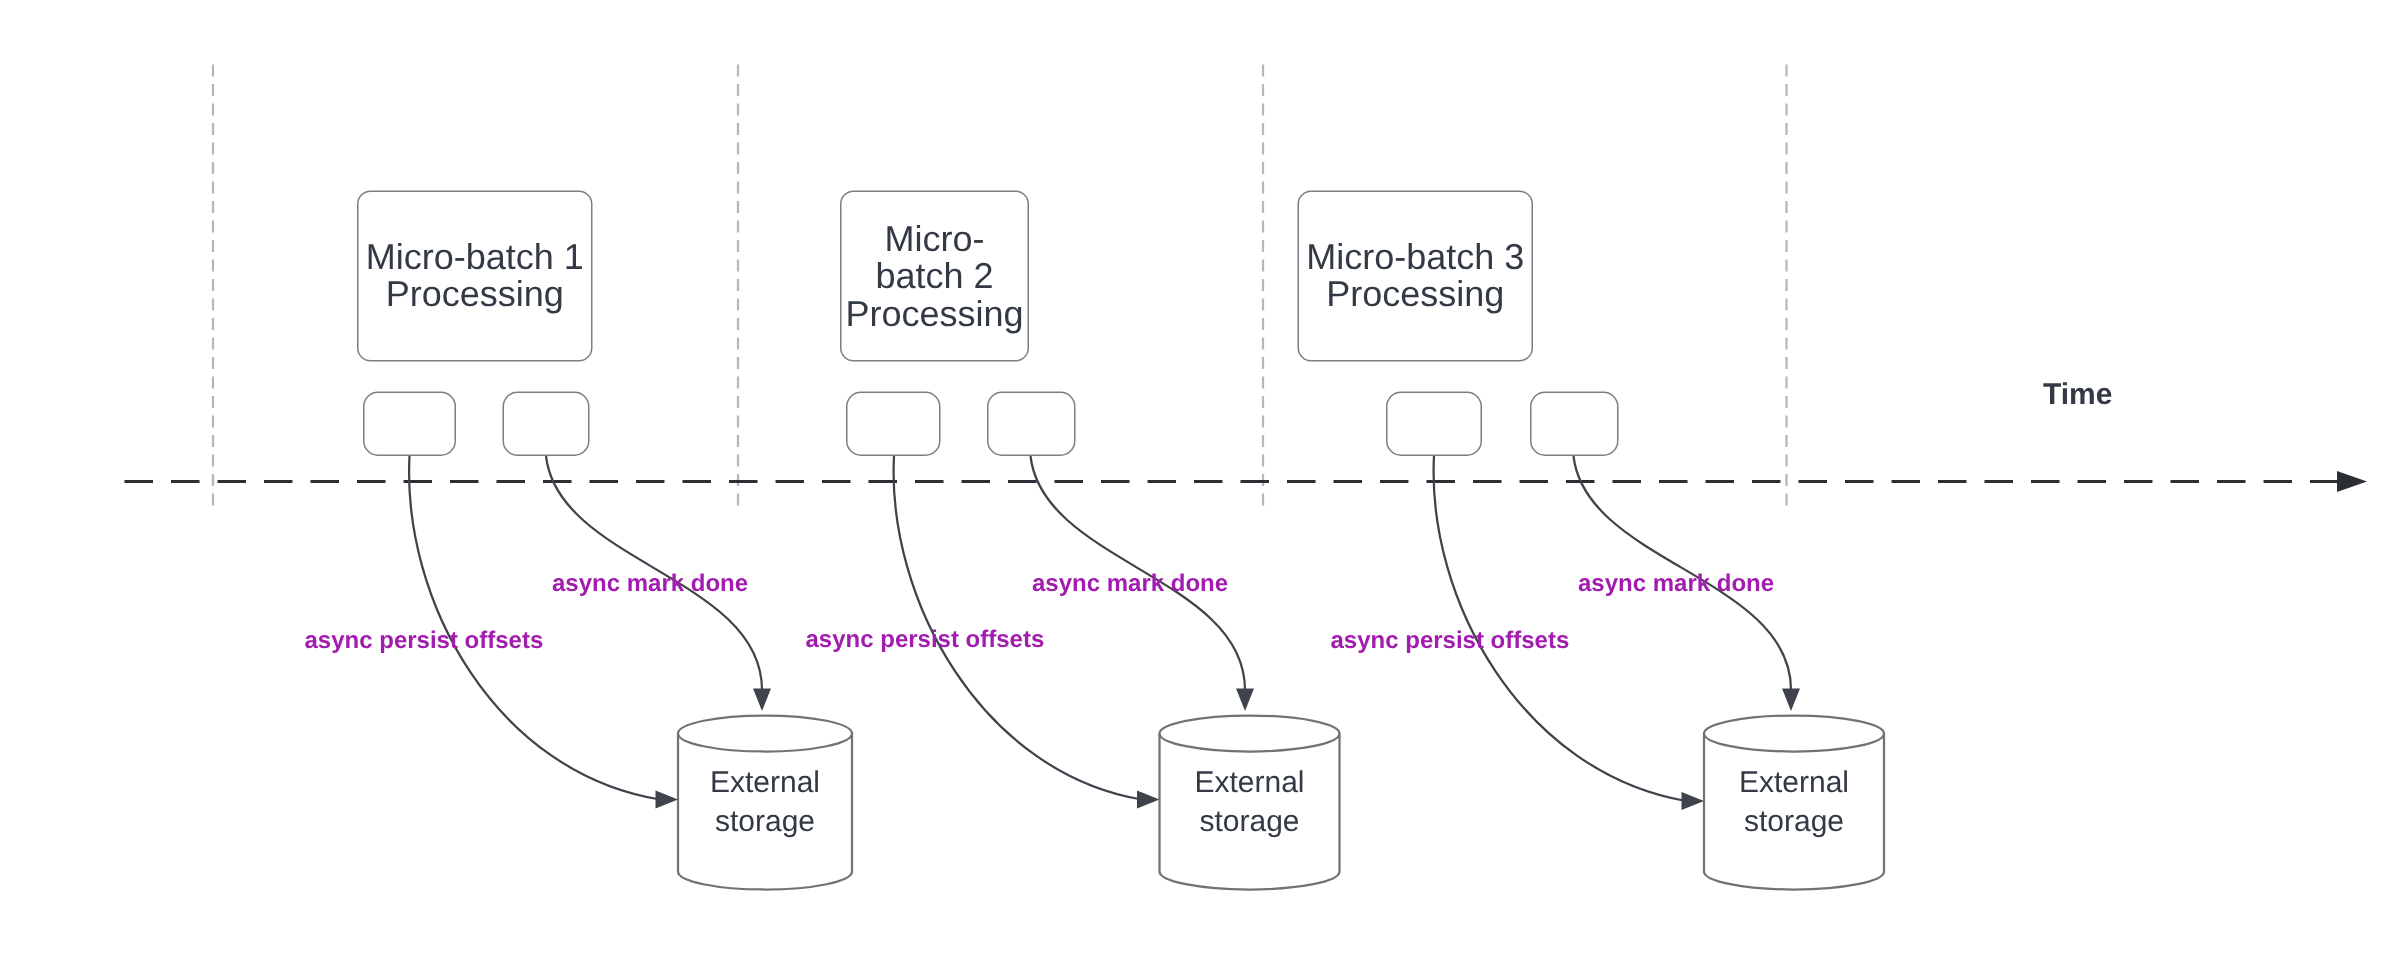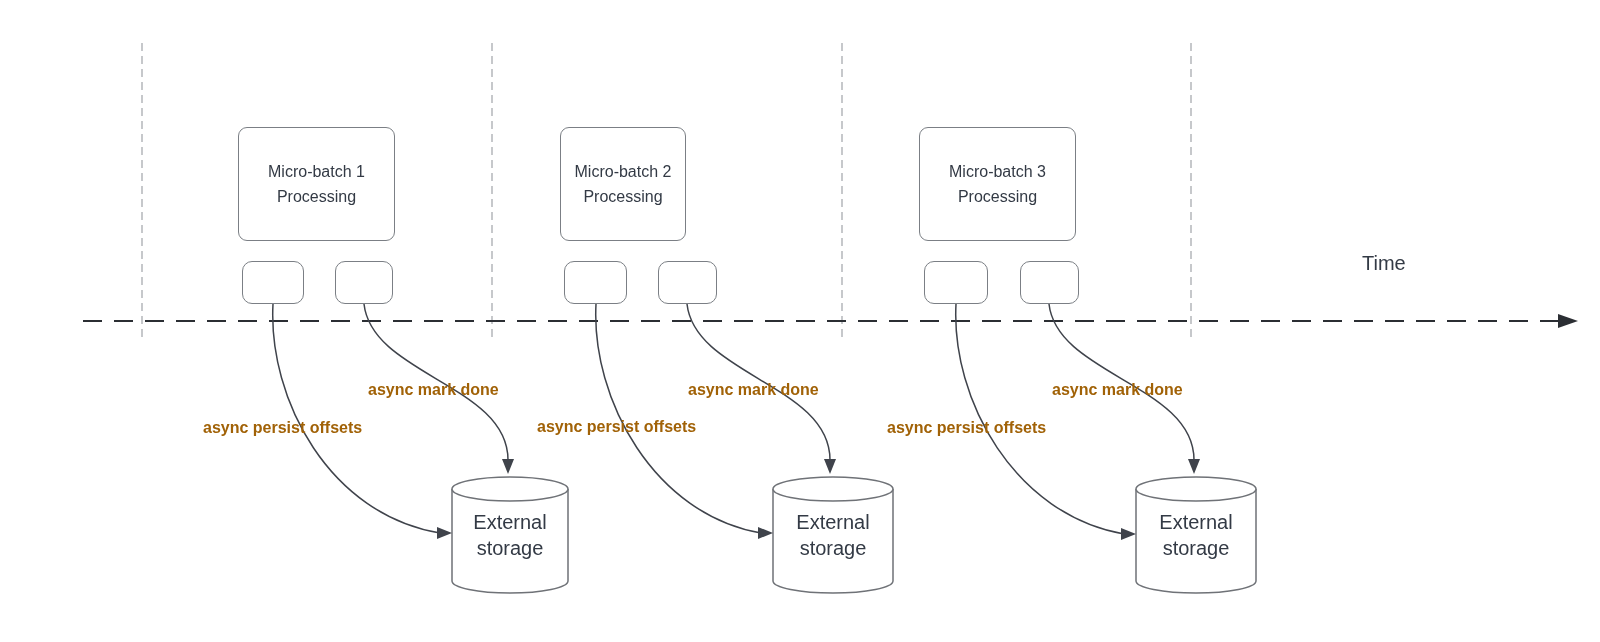--- a/index.html
+++ b/index.html
@@ -23,33 +23,33 @@
     box-sizing: border-box;
     z-index: 2;
   }
   .main-box {
     border-radius: 9px;
     display: flex;
     flex-direction: column;
     align-items: center;
     justify-content: center;
     text-align: center;
-    font-size: 16px;
+    font-size: 24px;
     line-height: 25px;
     color: #333a45;
   }
   .small-box {
     border-radius: 10px;
   }
   .flow-label {
     position: absolute;
     z-index: 3;
     font-size: 16px;
     font-weight: bold;
-    color: #a16207;
+    color: #a21caf;
     white-space: nowrap;
   }
   .cyl-label {
     position: absolute;
     z-index: 3;
     display: flex;
     flex-direction: column;
     align-items: center;
     justify-content: center;
     text-align: right;
@@ -57,25 +57,26 @@
     line-height: 26px;
     color: #333a45;
     pointer-events: none;
   }
   .time-label {
     position: absolute;
     z-index: 3;
     font-size: 20px;
     color: #333a45;
     white-space: nowrap;
+    font-weight: bold;
   }
   
   .box-1 { left: 238px; top: 127px; width: 157px; height: 114px; }
   .box-2 { left: 560px; top: 127px; width: 126px; height: 114px; }
-  .box-3 { left: 919px; top: 127px; width: 157px; height: 114px; }
+  .box-3 { left: 865px; top: 127px; width: 157px; height: 114px; }
   
   .task-a { left: 242px;  top: 261px; width: 62px; height: 43px; }
   .task-b { left: 335px;  top: 261px; width: 58px; height: 43px; }
   .task-c { left: 564px;  top: 261px; width: 63px; height: 43px; }
   .task-d { left: 658px;  top: 261px; width: 59px; height: 43px; }
   .task-e { left: 924px;  top: 261px; width: 64px; height: 43px; }
   .task-f { left: 1020px; top: 261px; width: 59px; height: 43px; }
   
   .persist-1 { left: 203px;  top: 419px; }
   .persist-2 { left: 537px;  top: 418px; }

